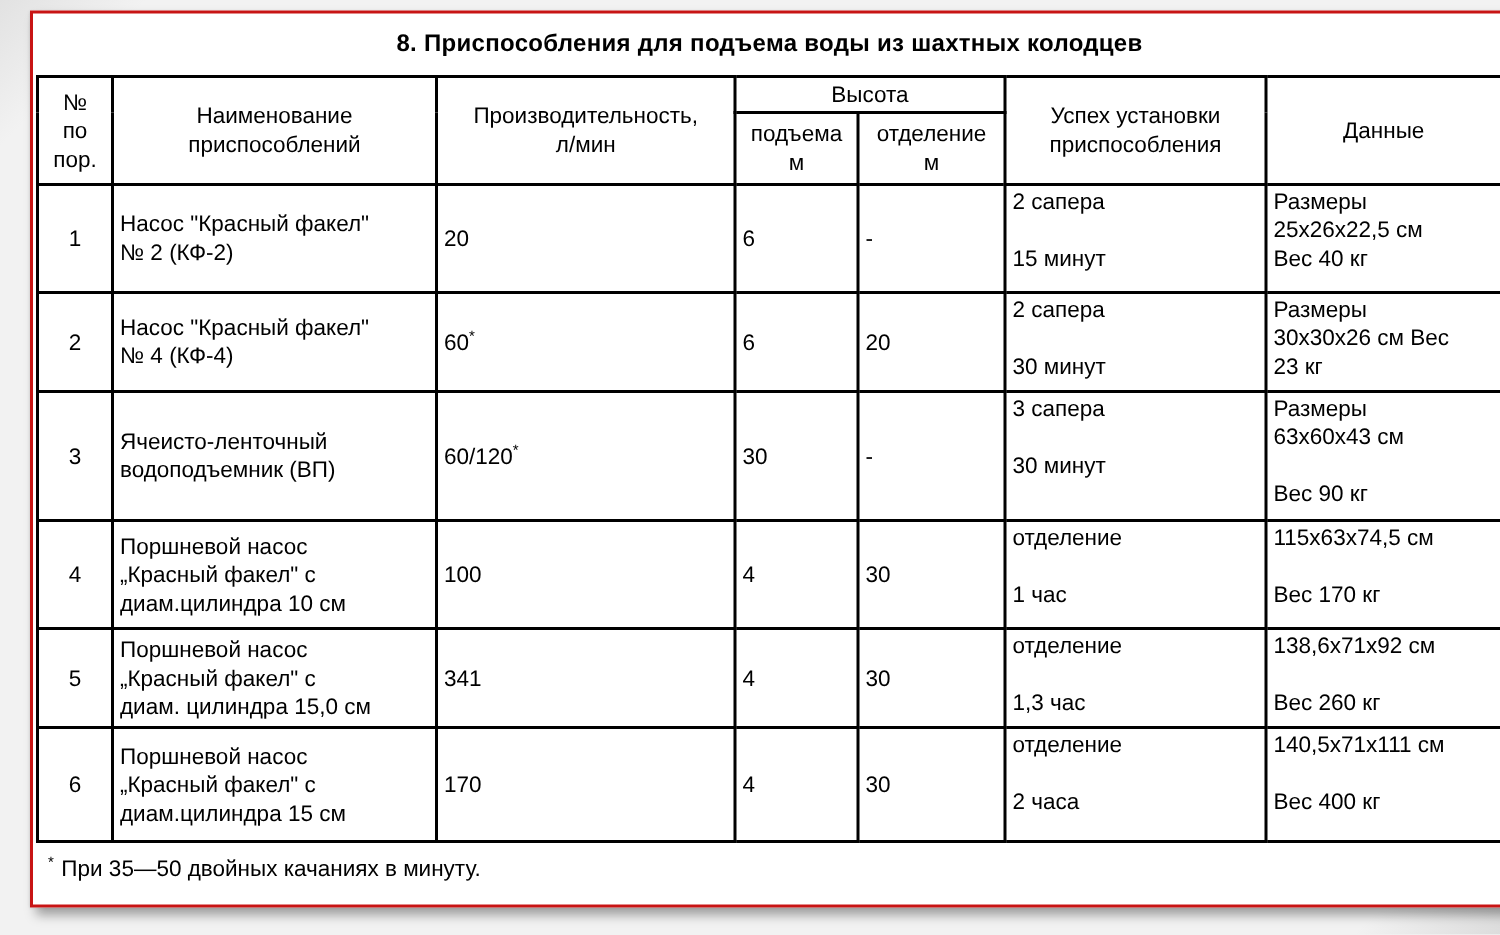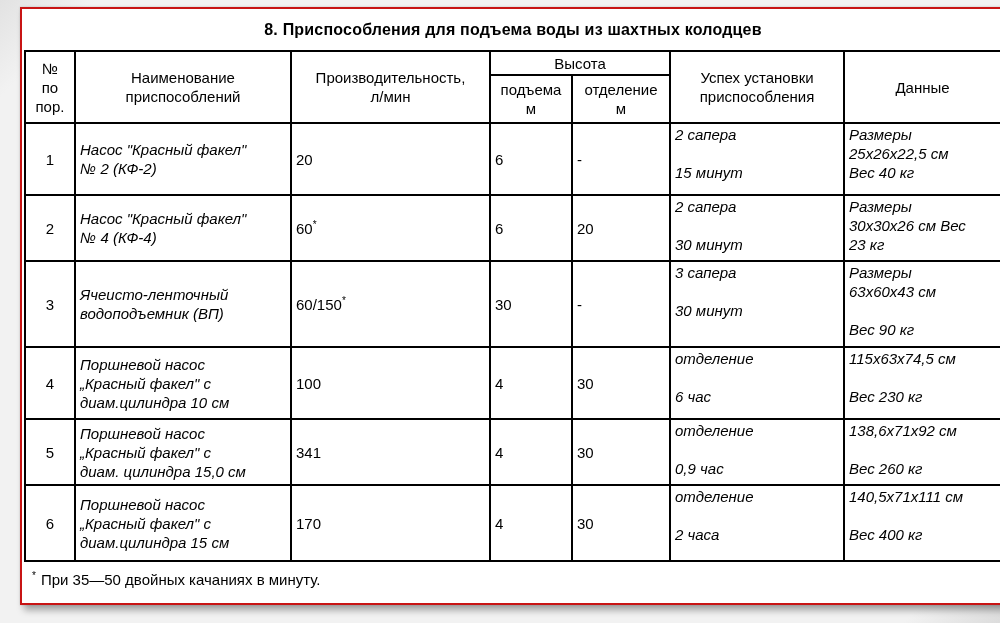--- a/index.html
+++ b/index.html
@@ -53,21 +53,21 @@
   thead tr.h2 { height: 48px; }
   tbody tr.r0 { height: 72px; }
   tbody tr.r1 { height: 66px; }
   tbody tr.r2 { height: 86px; }
   tbody tr.r3 { height: 72px; }
   tbody tr.r4 { height: 66px; }
   tbody tr.r5 { height: 76px; }
   td { vertical-align: middle; text-align: left; }
   td.num { text-align: center; }
   td.top { vertical-align: top; padding-top: 5px; }
-  .ln { min-height: 19px; line-height: 19px; white-space: nowrap; font-style: italic; }
+  .ln { min-height: 19px; line-height: 19px; white-space: nowrap; }
   sup.note {
     font-size: 10px;
     vertical-align: super;
     line-height: 0;
   }
   .footnote {
     margin: 9px 0 0 10px;
     font-size: 15px;
   }
   .footnote sup.note { margin-right: 5px; }
@@ -151,21 +151,21 @@
               <div class="ln">30х30х26 см Вес</div>
               <div class="ln">23 кг</div>
             </td>
           </tr>
           <tr class="row r2">
             <td class="num">3</td>
             <td class="name">
               <div class="ln">Ячеисто-ленточный</div>
               <div class="ln">водоподъемник (ВП)</div>
             </td>
-            <td class="prod"><span>60/150</span><sup class="note">*</sup></td>
+            <td class="prod"><span>60/120</span><sup class="note">*</sup></td>
             <td class="lift">30</td>
             <td class="discharge">-</td>
             <td class="top">
               <div class="ln">3 сапера</div>
               <div class="ln"></div>
               <div class="ln">30 минут</div>
             </td>
             <td class="top">
               <div class="ln">Размеры</div>
               <div class="ln">63х60х43 см</div>
@@ -179,42 +179,42 @@
               <div class="ln">Поршневой насос</div>
               <div class="ln">„Красный факел" с</div>
               <div class="ln">диам.цилиндра 10 см</div>
             </td>
             <td class="prod"><span>100</span><sup class="note"></sup></td>
             <td class="lift">4</td>
             <td class="discharge">30</td>
             <td class="top">
               <div class="ln">отделение</div>
               <div class="ln"></div>
-              <div class="ln">6 час</div>
+              <div class="ln">1 час</div>
             </td>
             <td class="top">
               <div class="ln">115х63х74,5 см</div>
               <div class="ln"></div>
-              <div class="ln">Вес 230 кг</div>
+              <div class="ln">Вес 170 кг</div>
             </td>
           </tr>
           <tr class="row r4">
             <td class="num">5</td>
             <td class="name">
               <div class="ln">Поршневой насос</div>
               <div class="ln">„Красный факел" с</div>
               <div class="ln">диам. цилиндра 15,0 см</div>
             </td>
             <td class="prod"><span>341</span><sup class="note"></sup></td>
             <td class="lift">4</td>
             <td class="discharge">30</td>
             <td class="top">
               <div class="ln">отделение</div>
               <div class="ln"></div>
-              <div class="ln">0,9 час</div>
+              <div class="ln">1,3 час</div>
             </td>
             <td class="top">
               <div class="ln">138,6х71х92 см</div>
               <div class="ln"></div>
               <div class="ln">Вес 260 кг</div>
             </td>
           </tr>
           <tr class="row r5">
             <td class="num">6</td>
             <td class="name">

